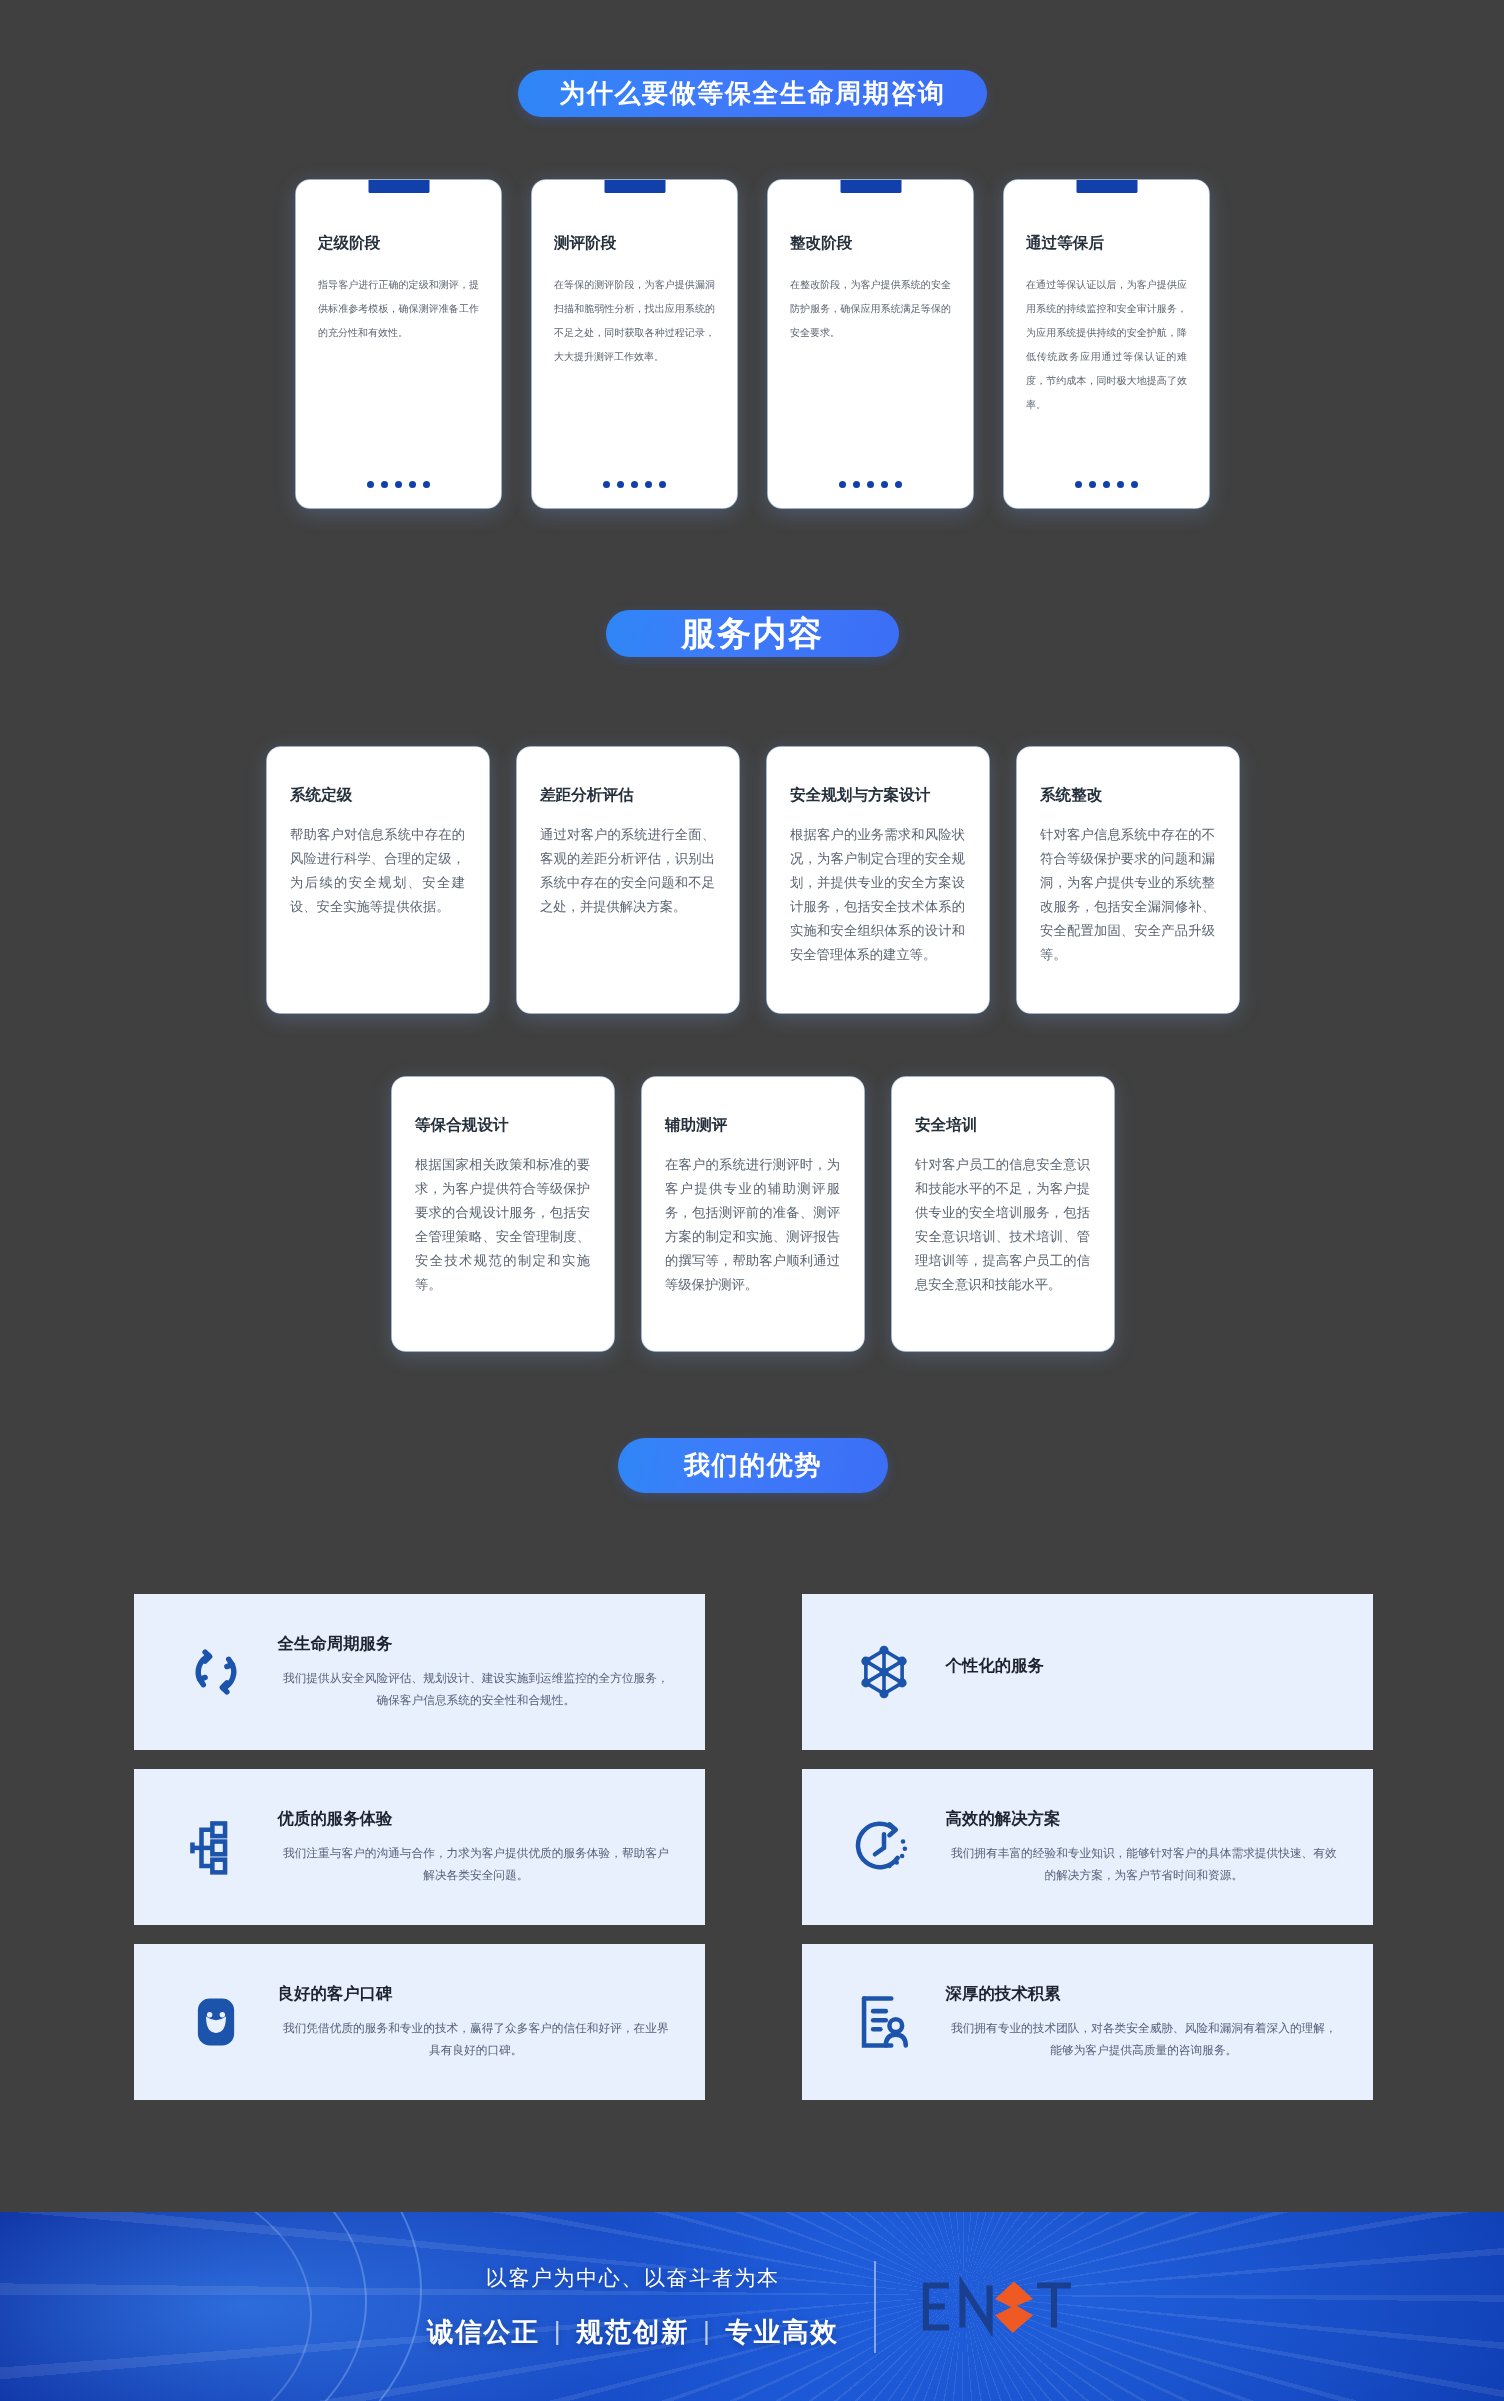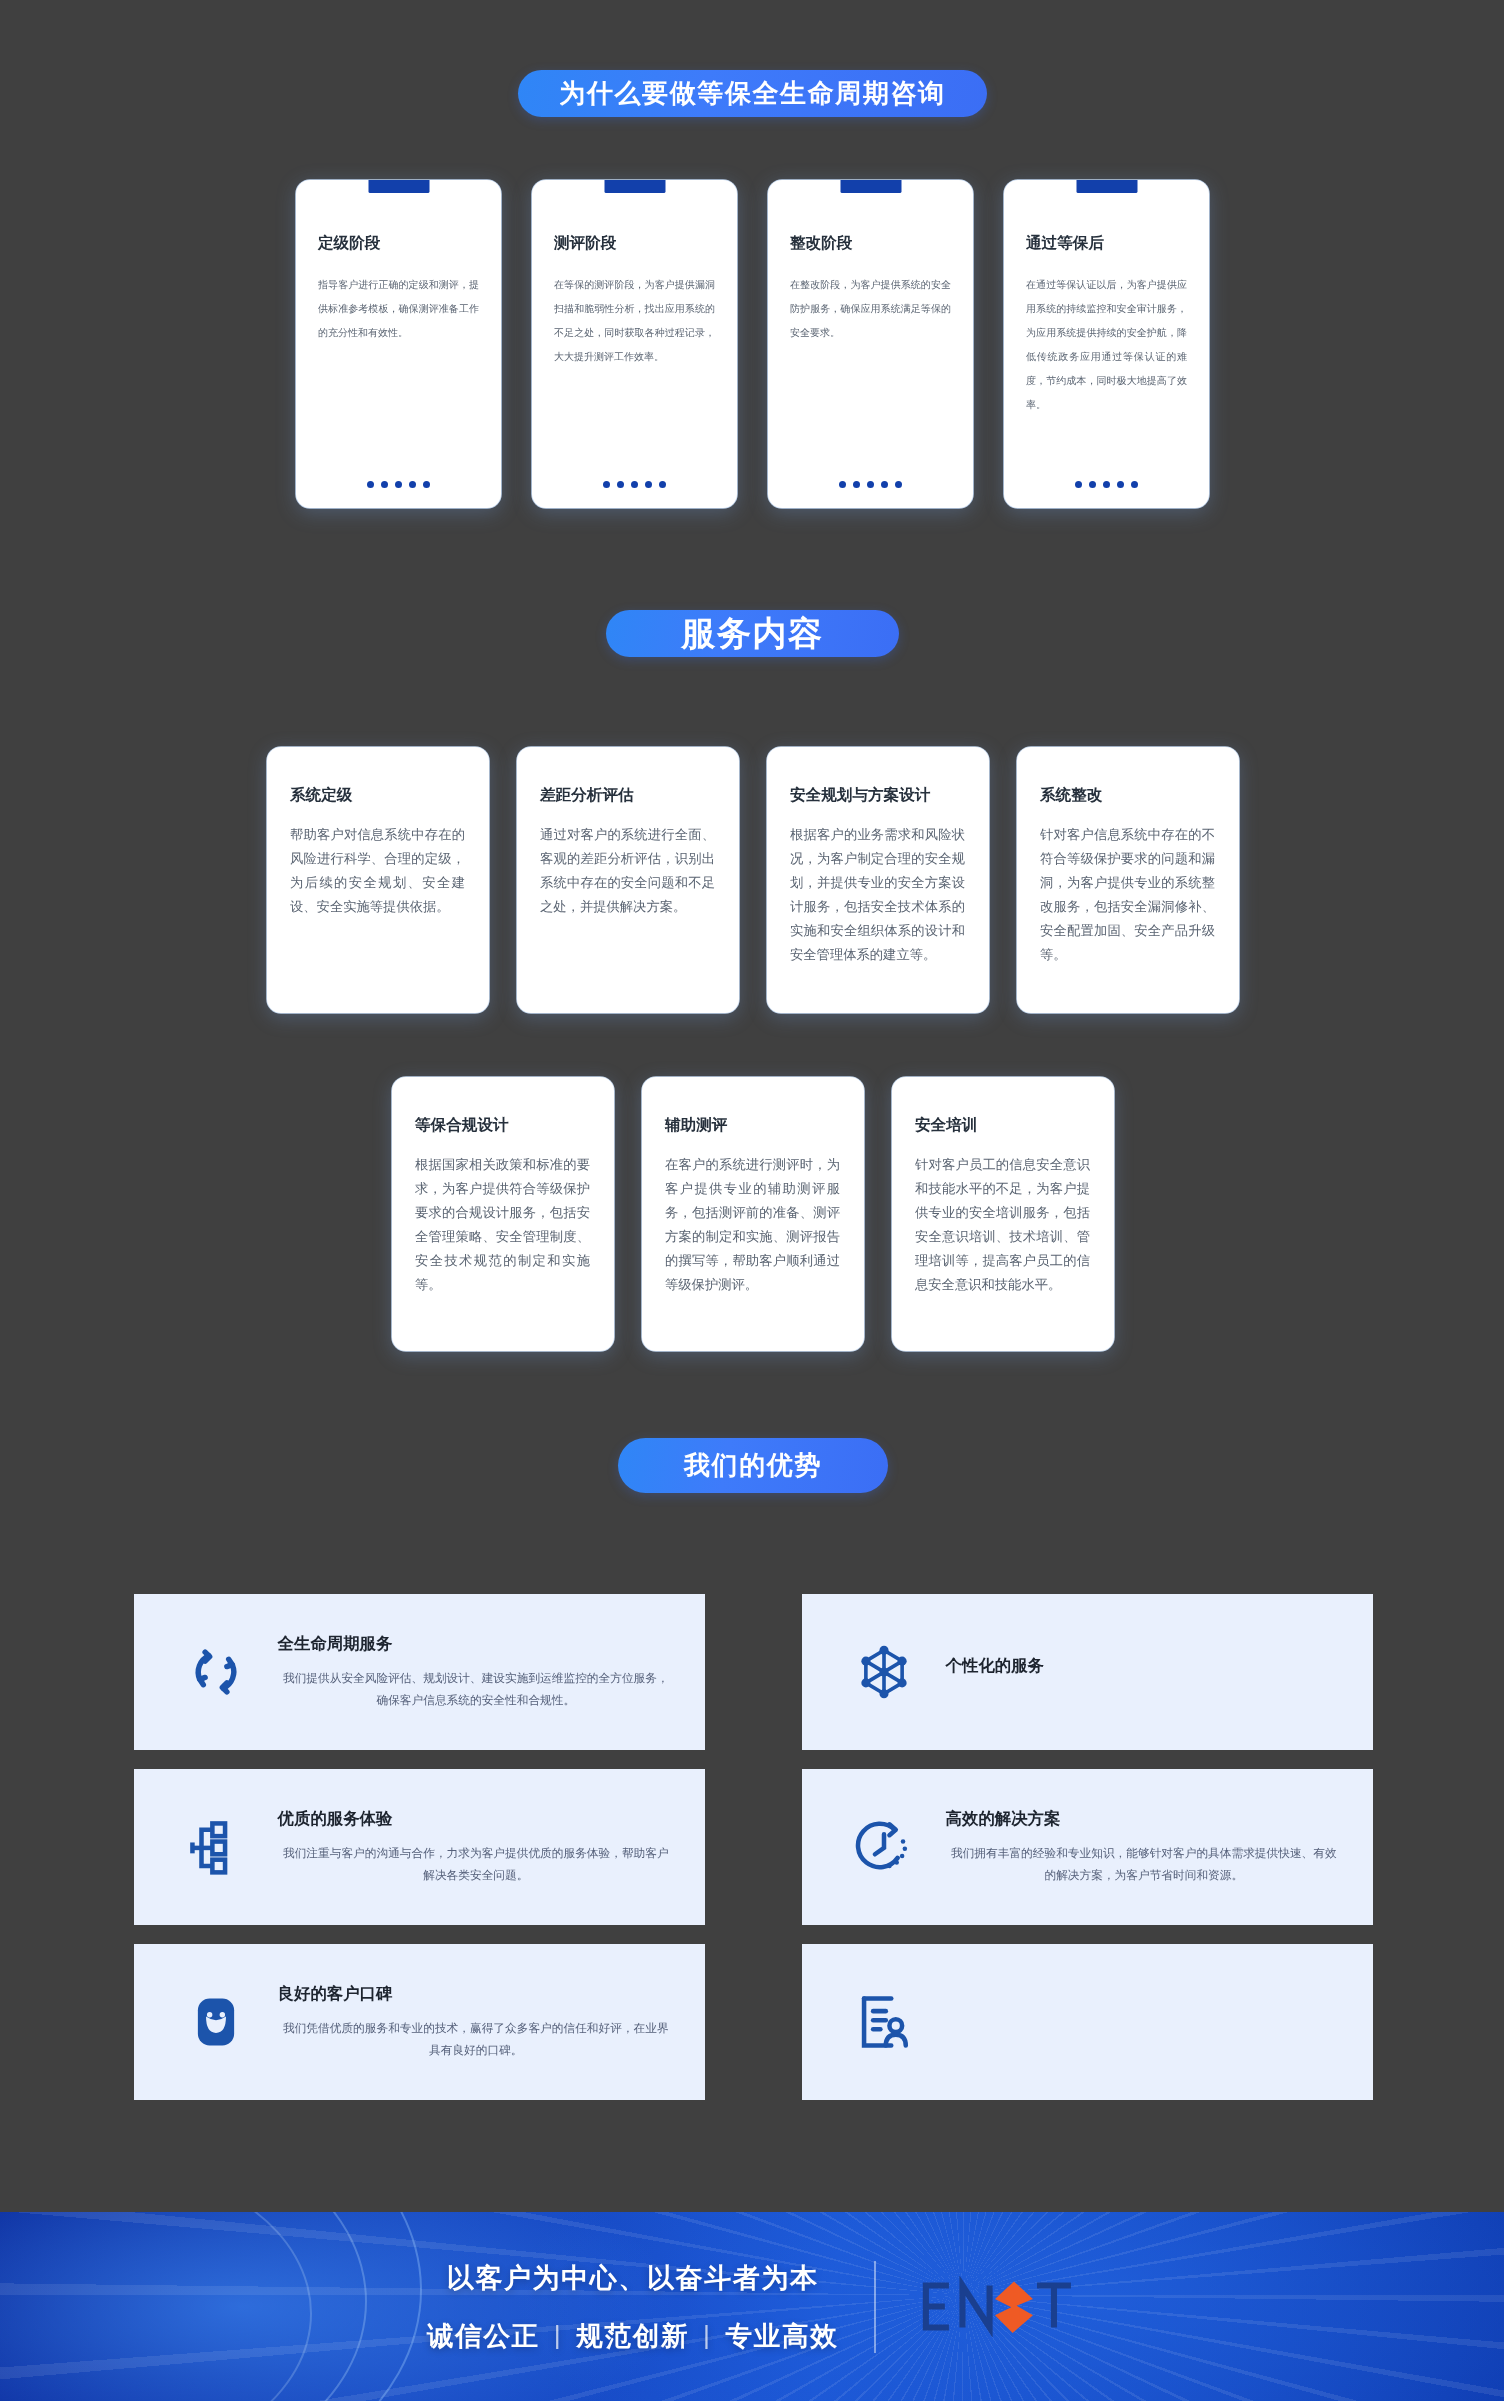--- a/index.html
+++ b/index.html
@@ -193,21 +193,21 @@
   .footer-inner {
     position: absolute;
     inset: 0;
     display: flex;
     align-items: center;
     justify-content: center;
     gap: 36px;
   }
   .slogan { text-align: center; color: #ffffff; }
   .slogan .line1 {
-    font-size: 27px; font-weight: bold; letter-spacing: 1.6px; margin-bottom: 22px;
+    font-size: 21px; font-weight: normal; letter-spacing: 1.6px; margin-bottom: 22px;
     text-shadow: 0 1.6px 7.8px rgba(0,0,0,0.25);
   }
   .slogan .line2 {
     font-size: 26.6px; font-weight: bold; letter-spacing: 1.6px;
     text-shadow: 0 1.6px 7.8px rgba(0,0,0,0.25);
     display: flex; align-items: center; justify-content: center; gap: 14px;
   }
   .slogan .sep { color: rgba(255,255,255,0.7); font-weight: normal; }
   .footer-divider {
     width: 1.6px; height: 92px;
@@ -407,20 +407,24 @@
         <svg viewBox="0 0 64 64" fill="none" stroke="currentColor" stroke-width="5">
           <path d="M10 6 L10 58 L40 58" stroke-linecap="round"></path>
           <path d="M10 6 L40 6" stroke-linecap="round"></path>
           <path d="M20 20 L34 20" stroke-linecap="round"></path>
           <path d="M20 30 L34 30" stroke-linecap="round"></path>
           <path d="M20 40 L28 40" stroke-linecap="round"></path>
           <circle cx="45" cy="36" r="7"></circle>
           <path d="M34 58 Q34 46 45 46 Q56 46 56 58" stroke-linecap="round"></path>
         </svg>
       </div>
+      <div class="adv-text">
+        <div class="adv-title">深厚的技术积累</div>
+        <div class="adv-desc">我们拥有专业的技术团队，对各类安全威胁、风险和漏洞有着深入的理解，能够为客户提供高质量的咨询服务。</div>
+      </div>
     </div>
 
   </div>
 
   <div class="footer">
     <div class="footer-rays"></div>
     <div class="footer-arc"></div>
     <div class="footer-arc b"></div>
     <div class="footer-arc c"></div>
 

